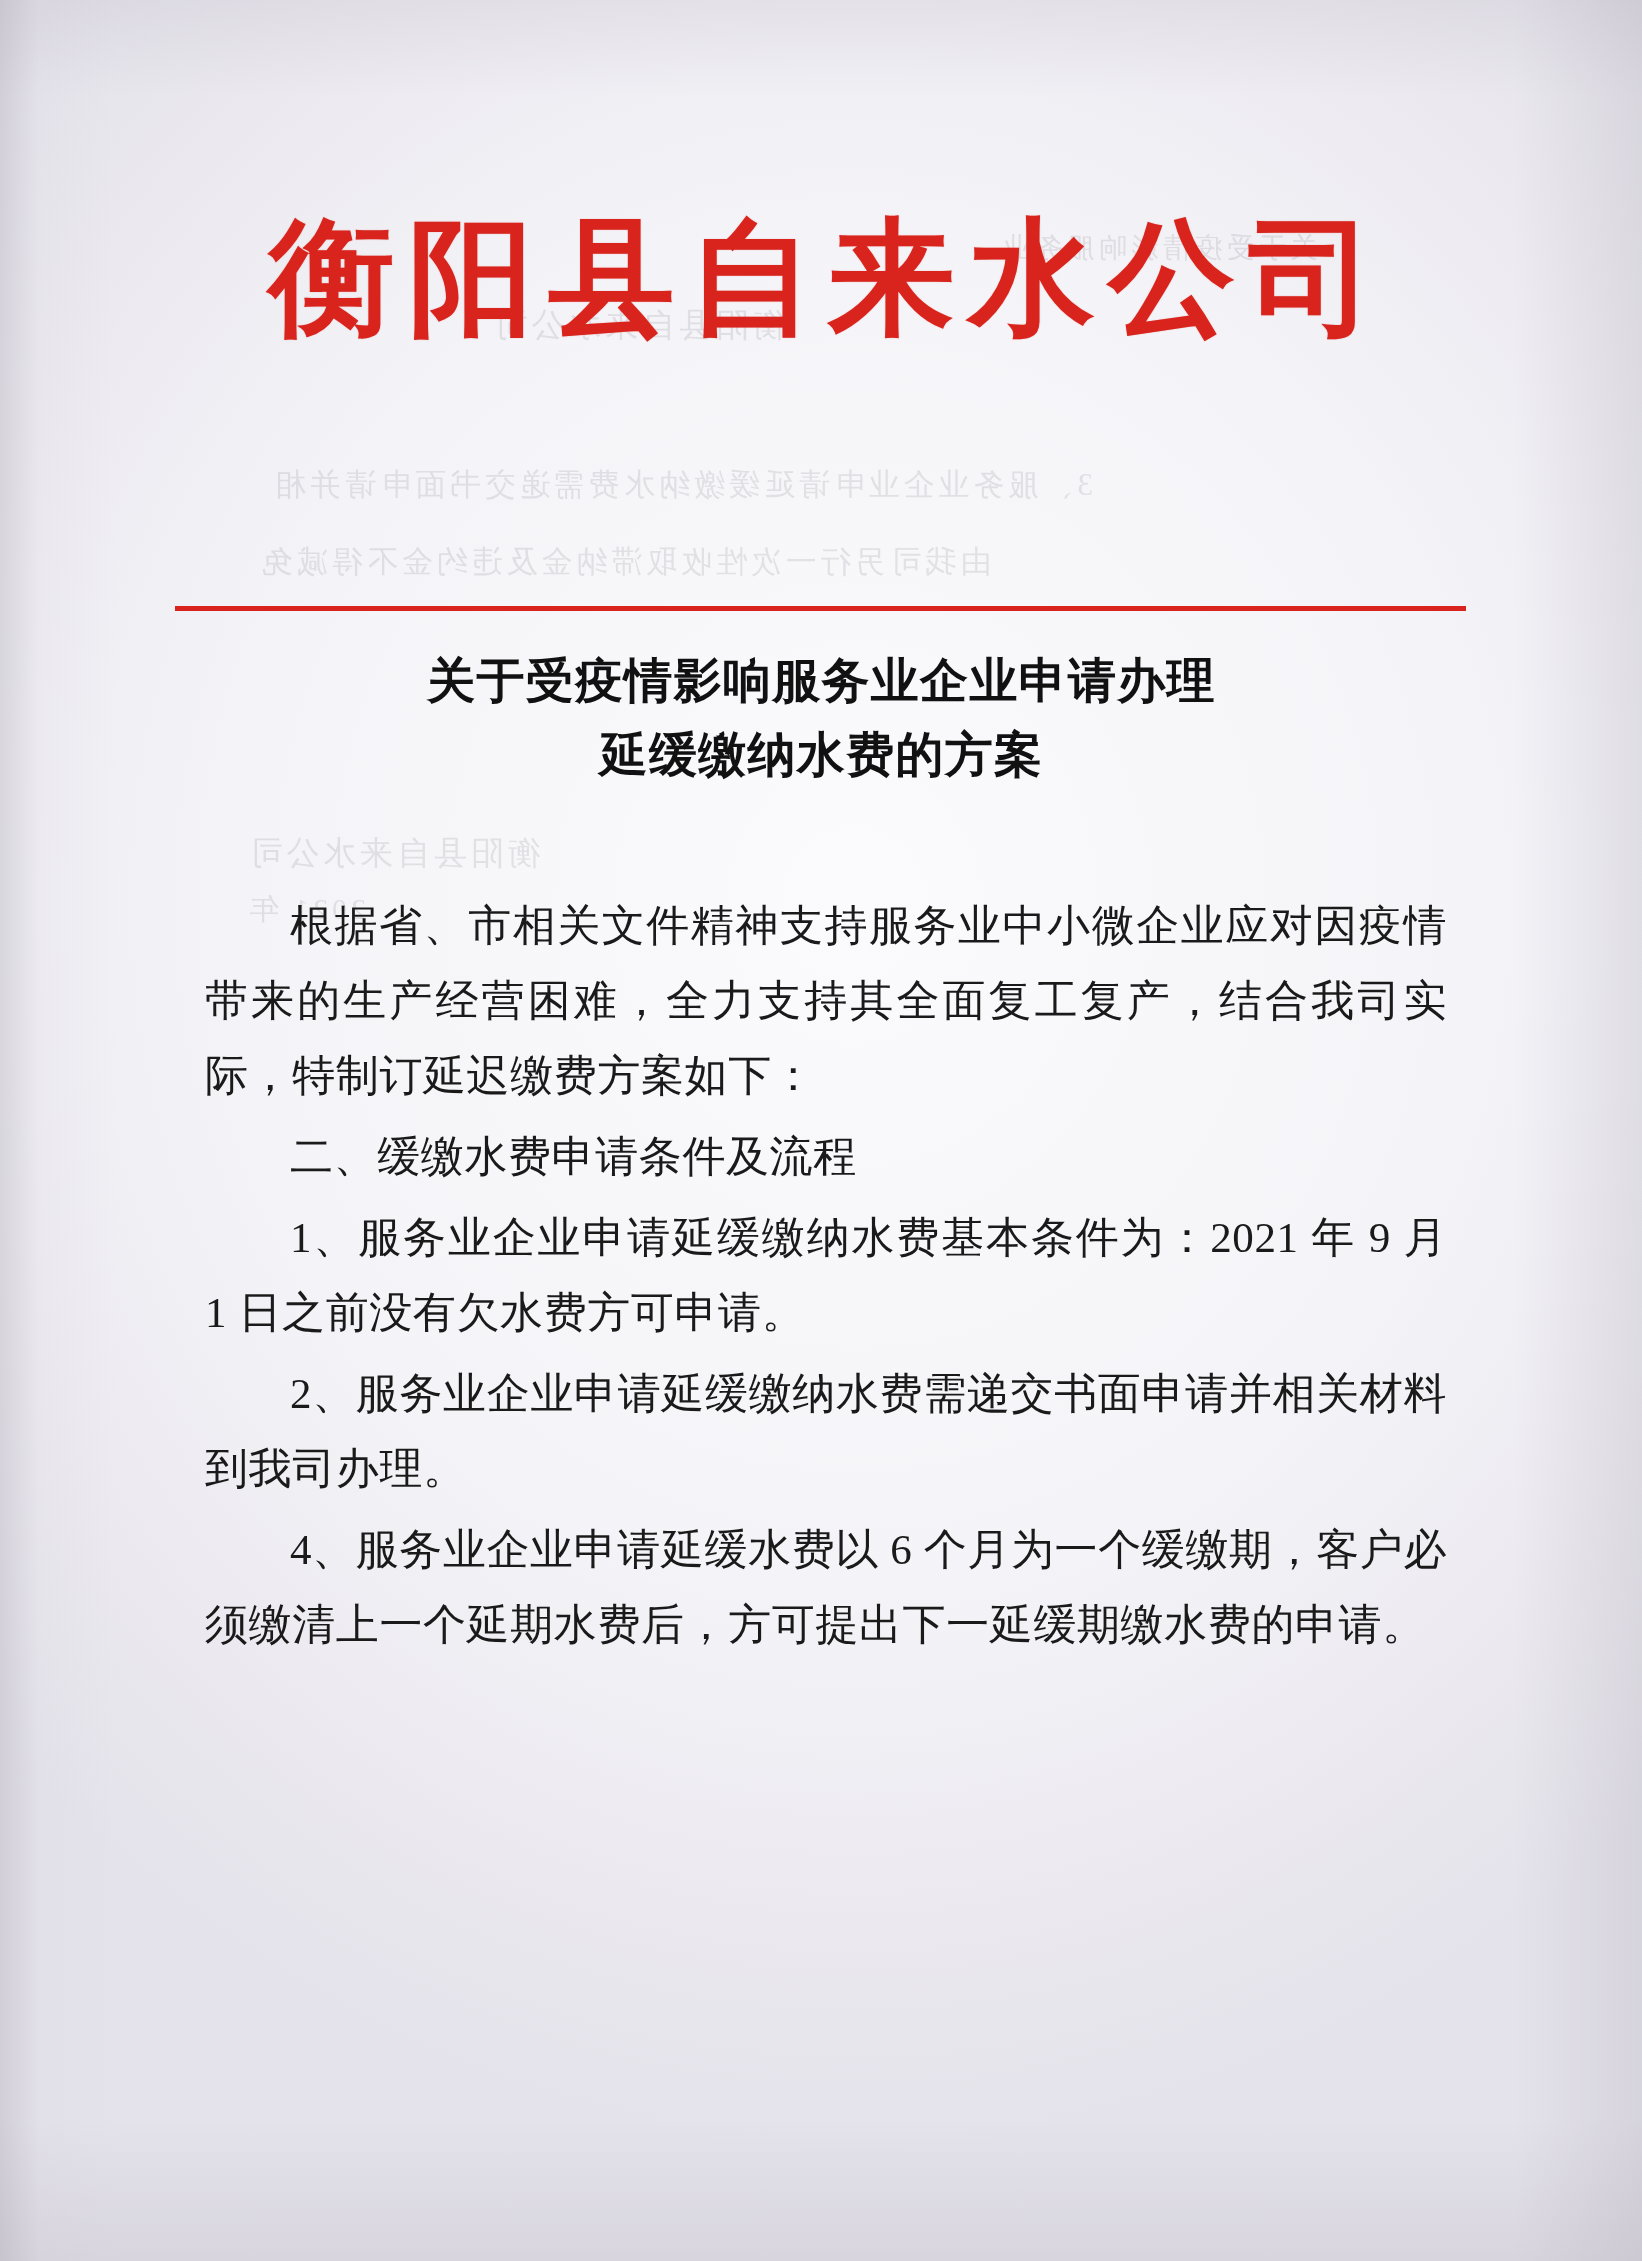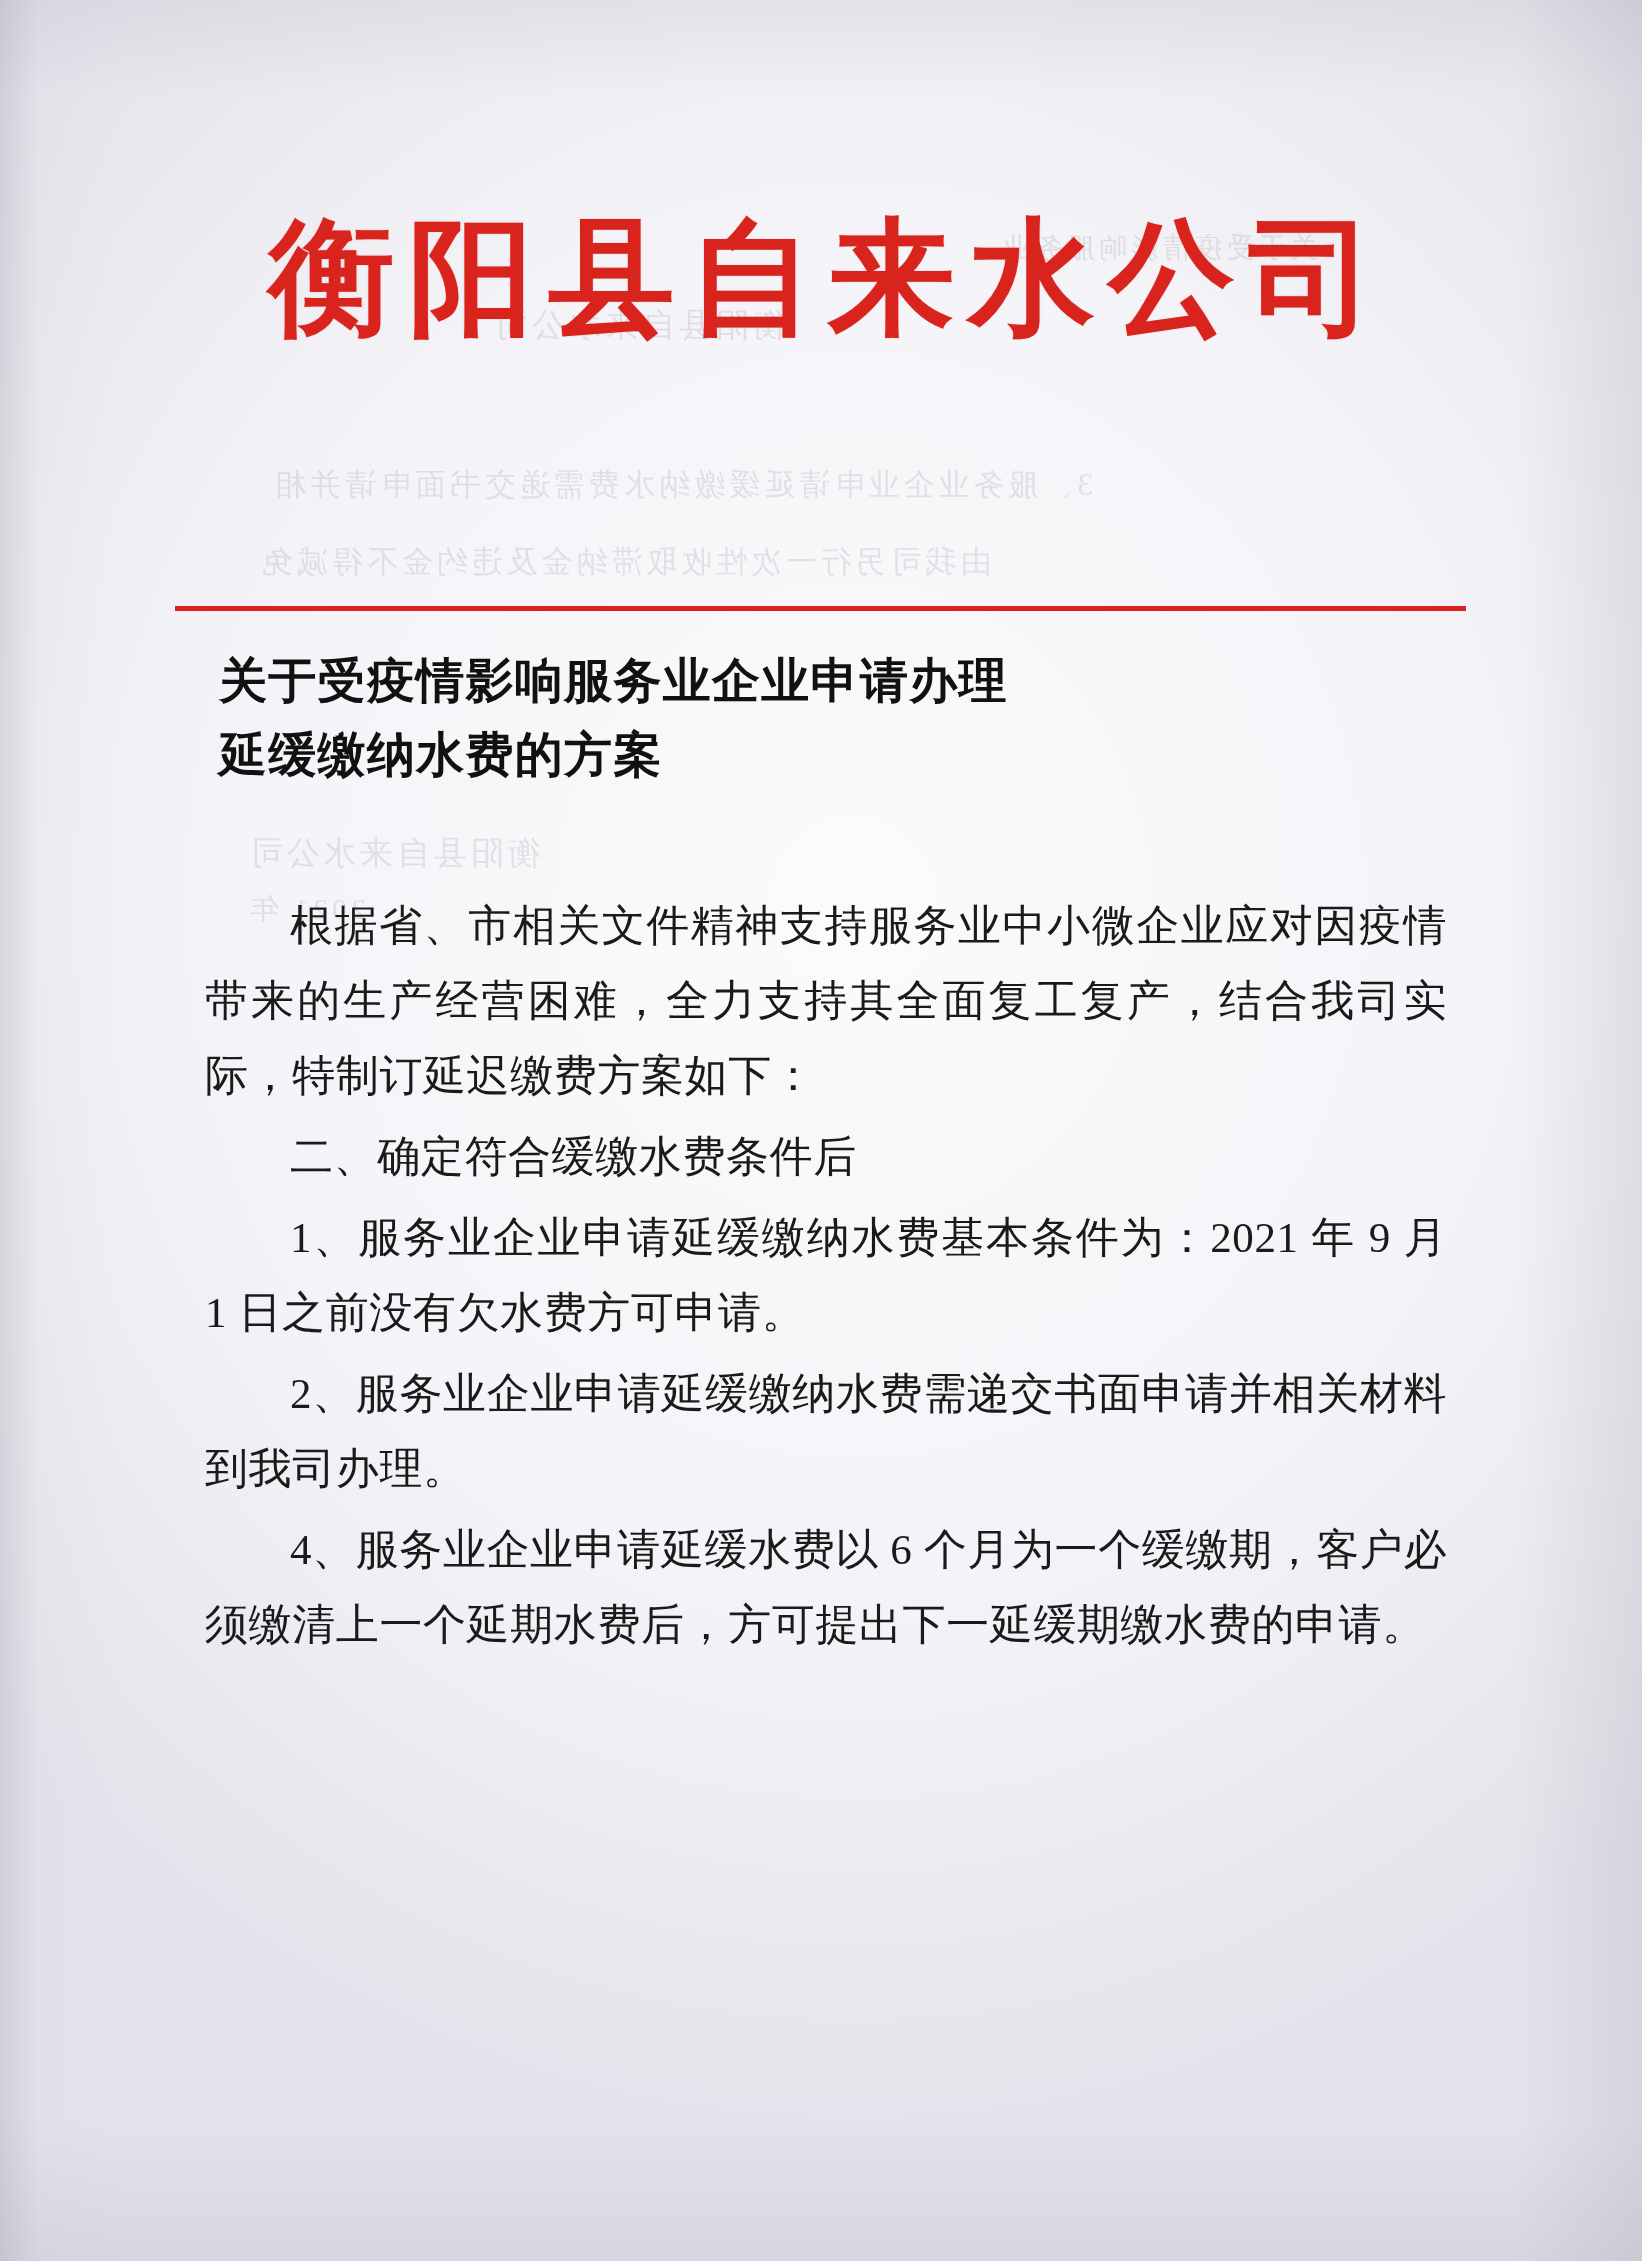--- a/index.html
+++ b/index.html
@@ -80,20 +80,21 @@
     height: 4.5px;
     background: #d8241c;
   }
 
   
   .doc-title {
     position: absolute;
     left: 219px;
     top: 644px;
     width: 1205px;
+    text-align: center;
     color: #111;
     font-weight: bold;
     font-size: 48px;
     line-height: 1.55;
     letter-spacing: 1.3px;
   }
 
   
   .body-text {
     position: absolute;
@@ -129,20 +130,20 @@
 
   <div class="red-rule"></div>
 
   <div class="doc-title">
     <div>关于受疫情影响服务业企业申请办理</div>
     <div>延缓缴纳水费的方案</div>
   </div>
 
   <div class="body-text">
     <p>根据省、市相关文件精神支持服务业中小微企业应对因疫情带来的生产经营困难，全力支持其全面复工复产，结合我司实际，特制订延迟缴费方案如下：</p>
-    <p>二、确定符合缓缴水费条件后</p>
+    <p>二、缓缴水费申请条件及流程</p>
     <p>1、服务业企业申请延缓缴纳水费基本条件为：2021 年 9 月 1 日之前没有欠水费方可申请。</p>
     <p>2、服务业企业申请延缓缴纳水费需递交书面申请并相关材料到我司办理。</p>
     <p>4、服务业企业申请延缓水费以 6 个月为一个缓缴期，客户必须缴清上一个延期水费后，方可提出下一延缓期缴水费的申请。</p>
   </div>
 
 </div>
 
 
 </body></html>

